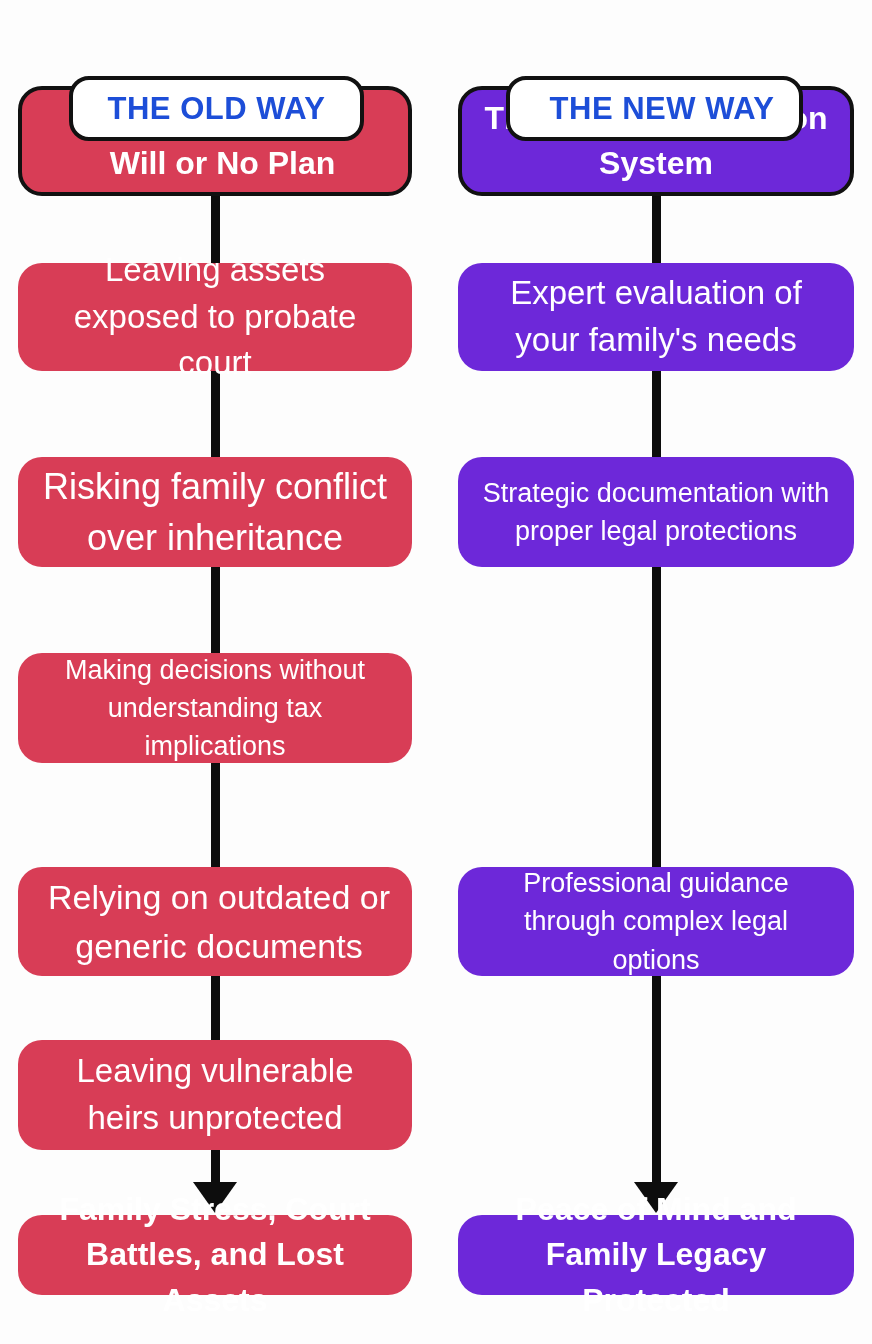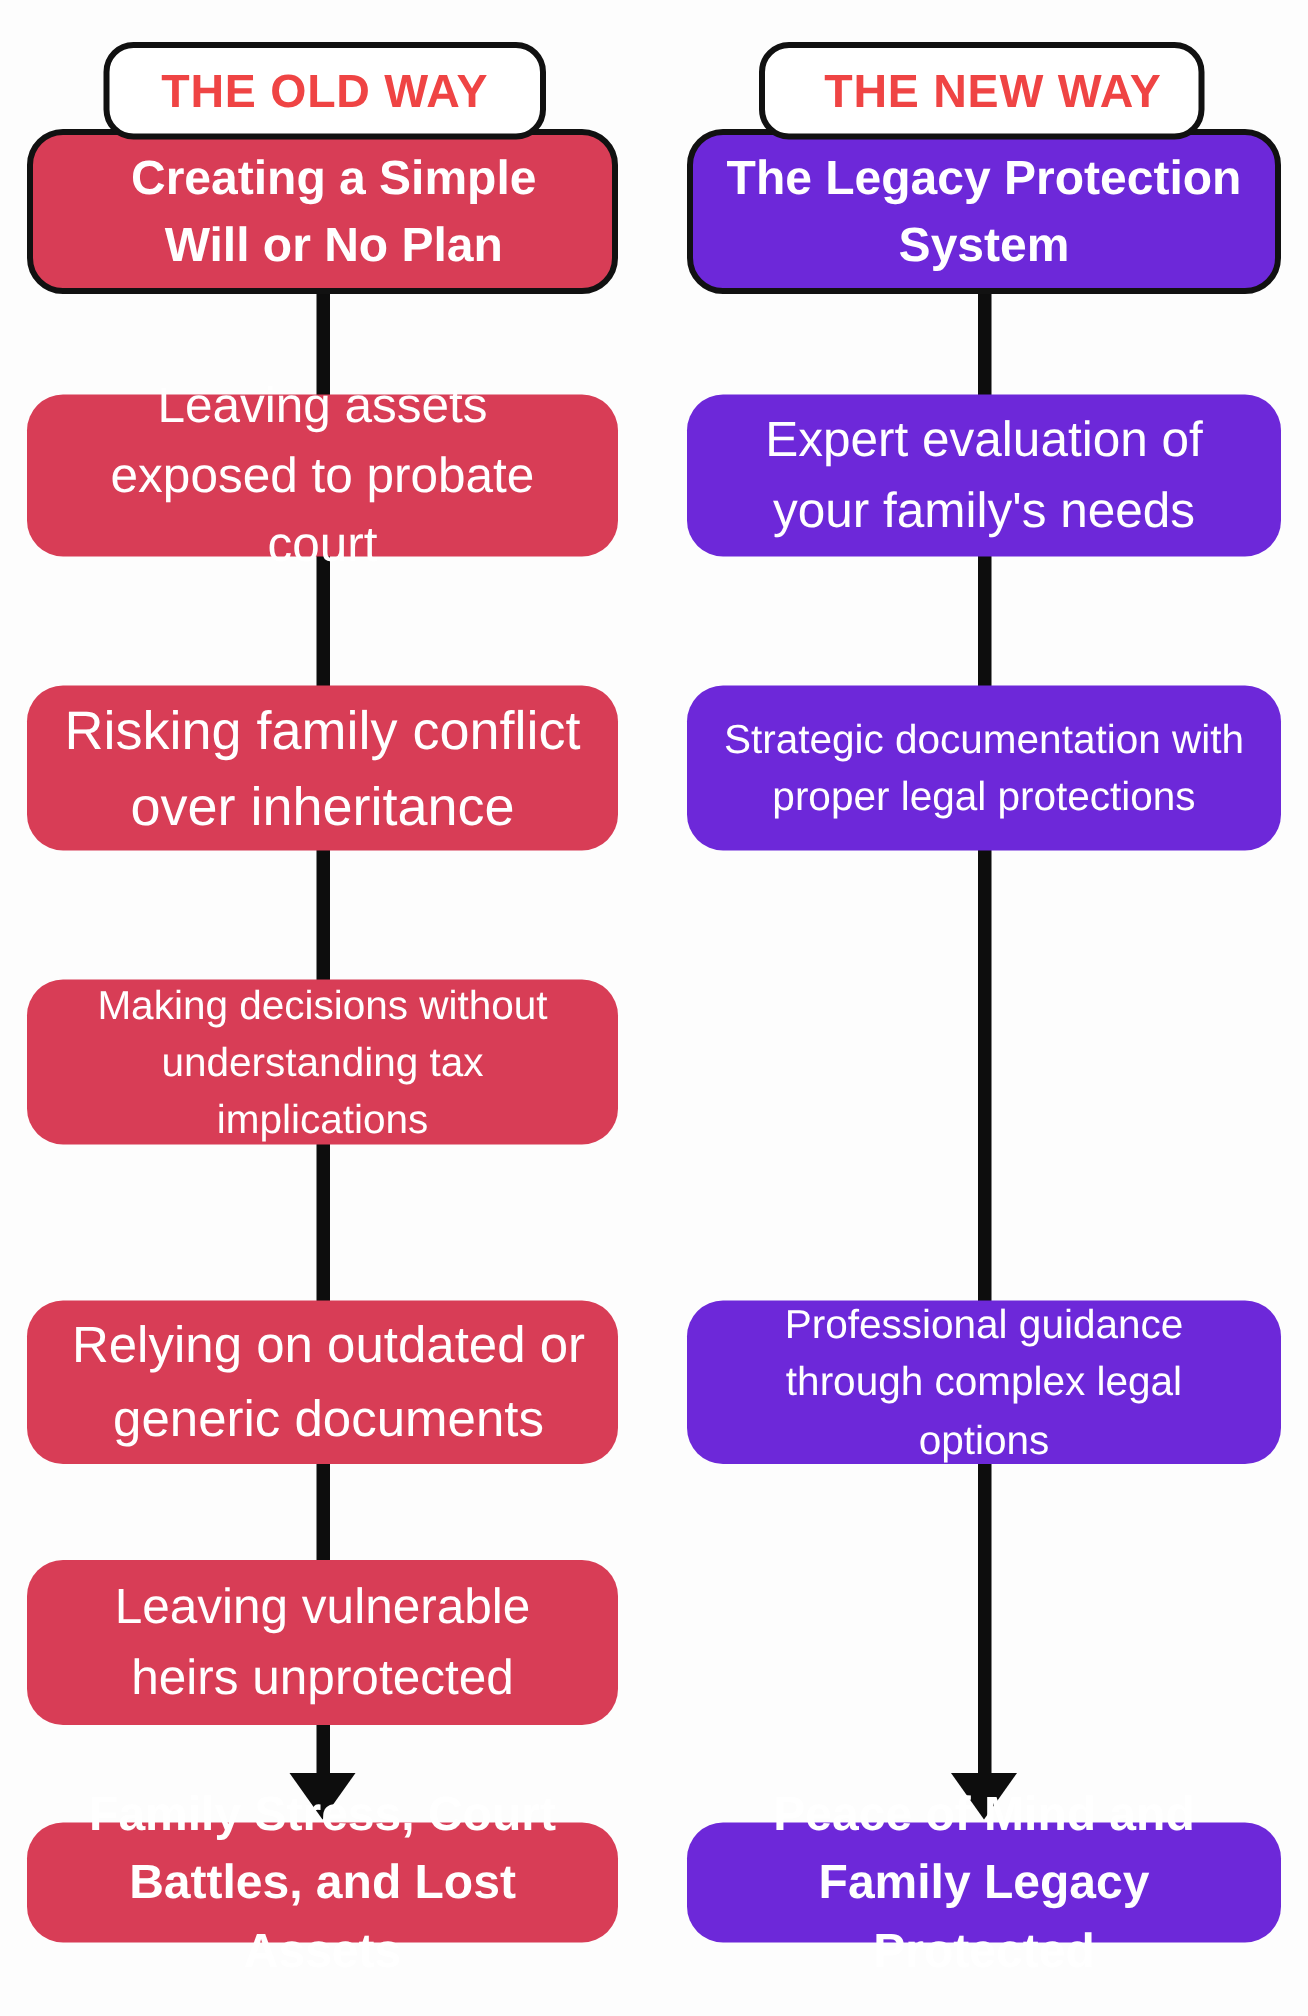--- a/index.html
+++ b/index.html
@@ -49,25 +49,26 @@
     line-height:1.42;
     z-index:2;
   }
   .red{background:#d83d56;}
   .blue{background:#6d28d9;}
 
   .header-box{
     background:#ffffff;
     border:4px solid #111111;
     border-radius:20px;
-    color:#ef4444;
+    color:#1d4ed8;
     font-weight:700;
     font-size:31px;
     letter-spacing:0.5px;
     z-index:3;
+    margin-top:48px;
   }
   .top-box{
     border:4px solid #111111;
     font-weight:700;
     font-size:32px;
     z-index:2;
   }
   .final-box{
     font-weight:700;
     font-size:32px;

